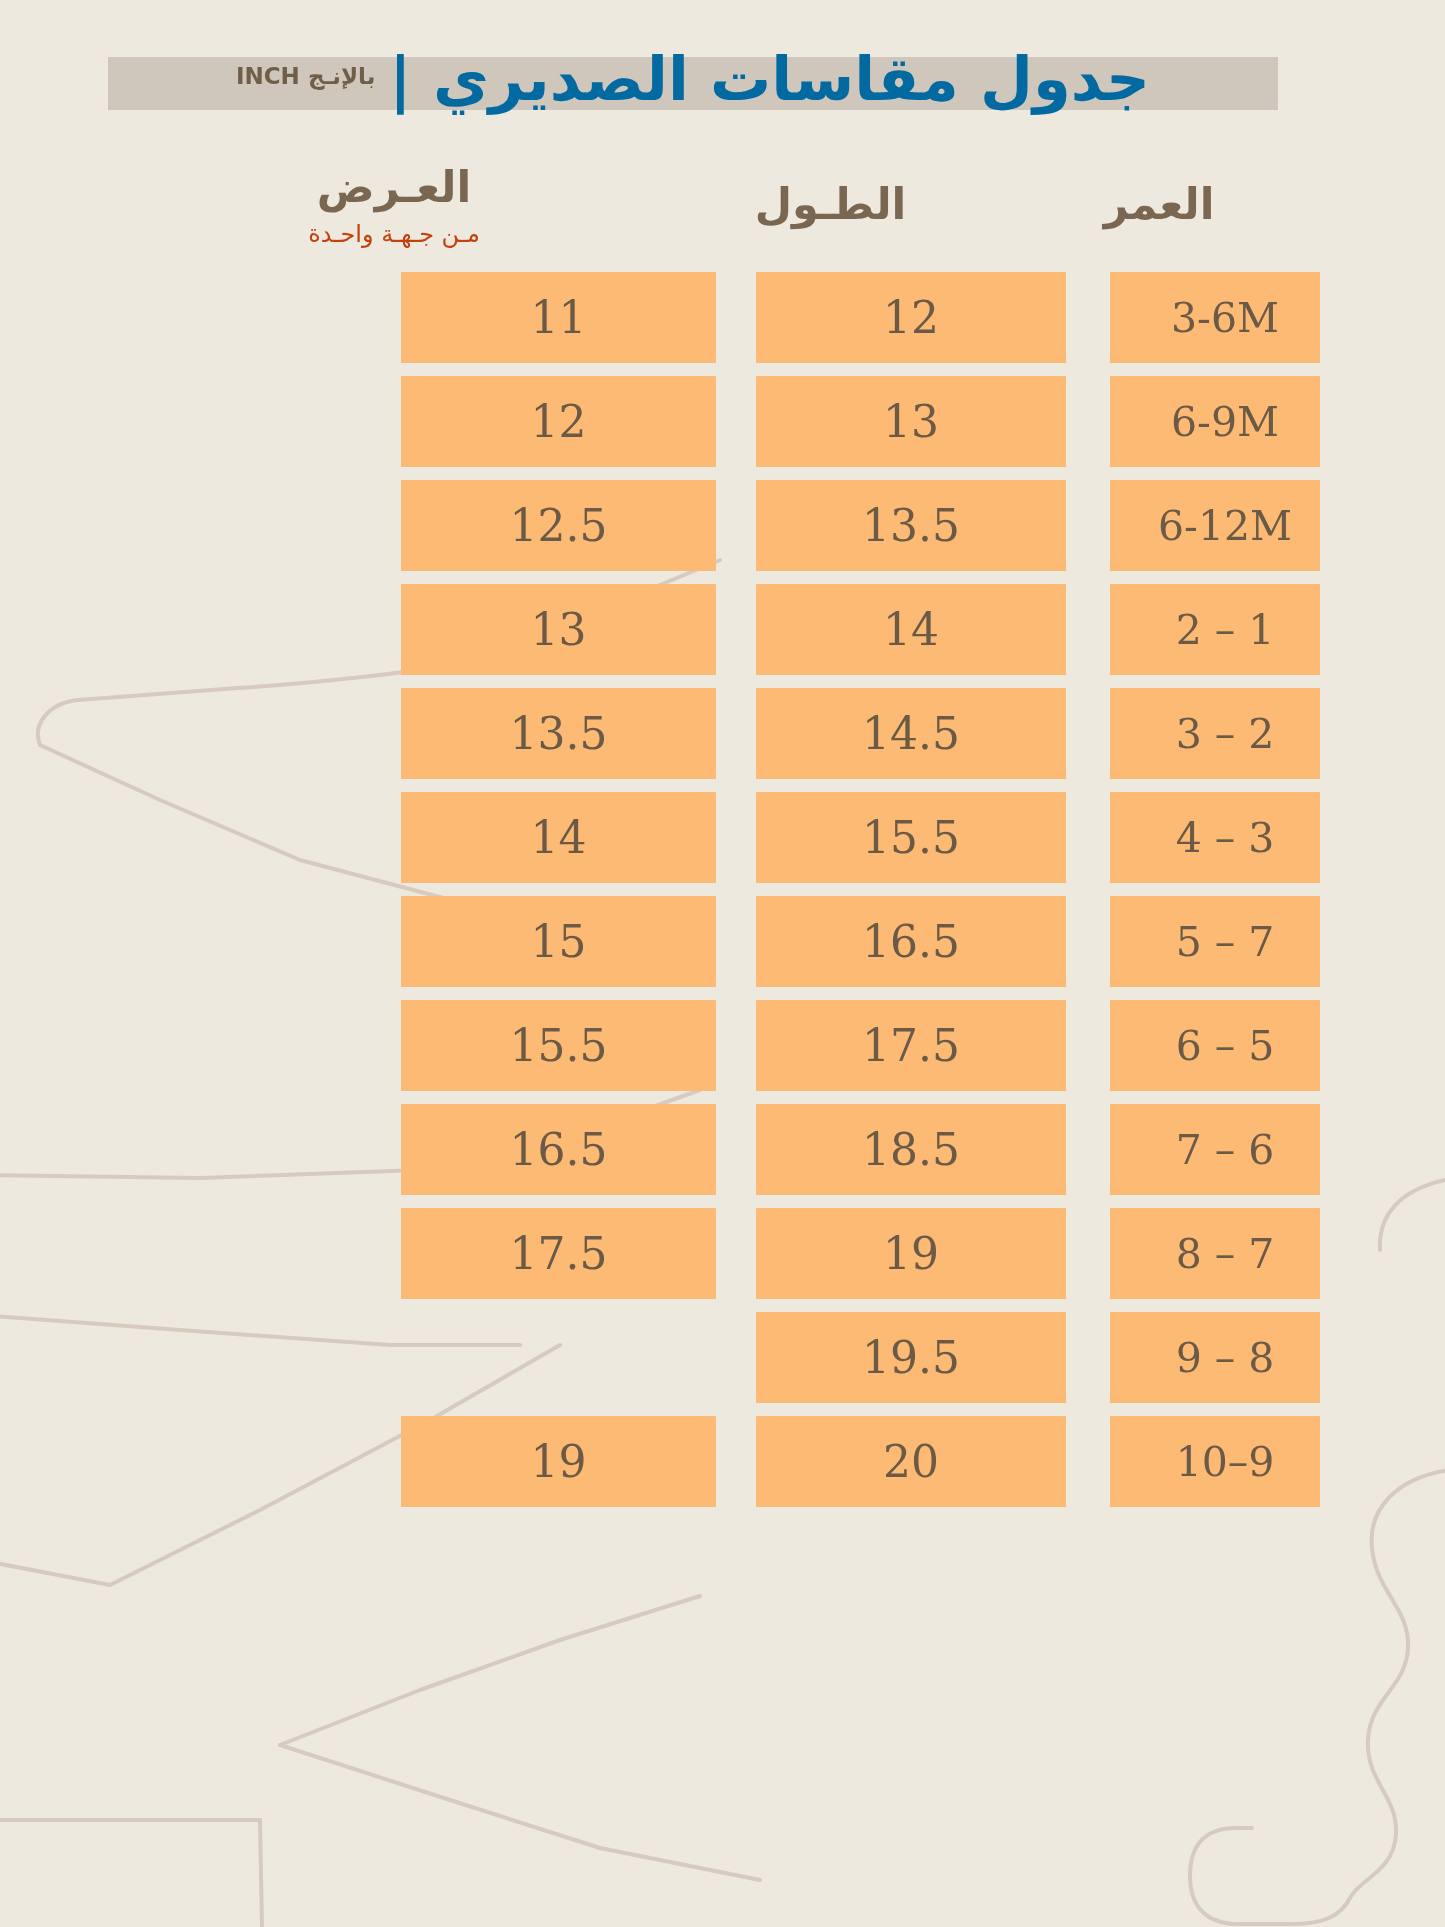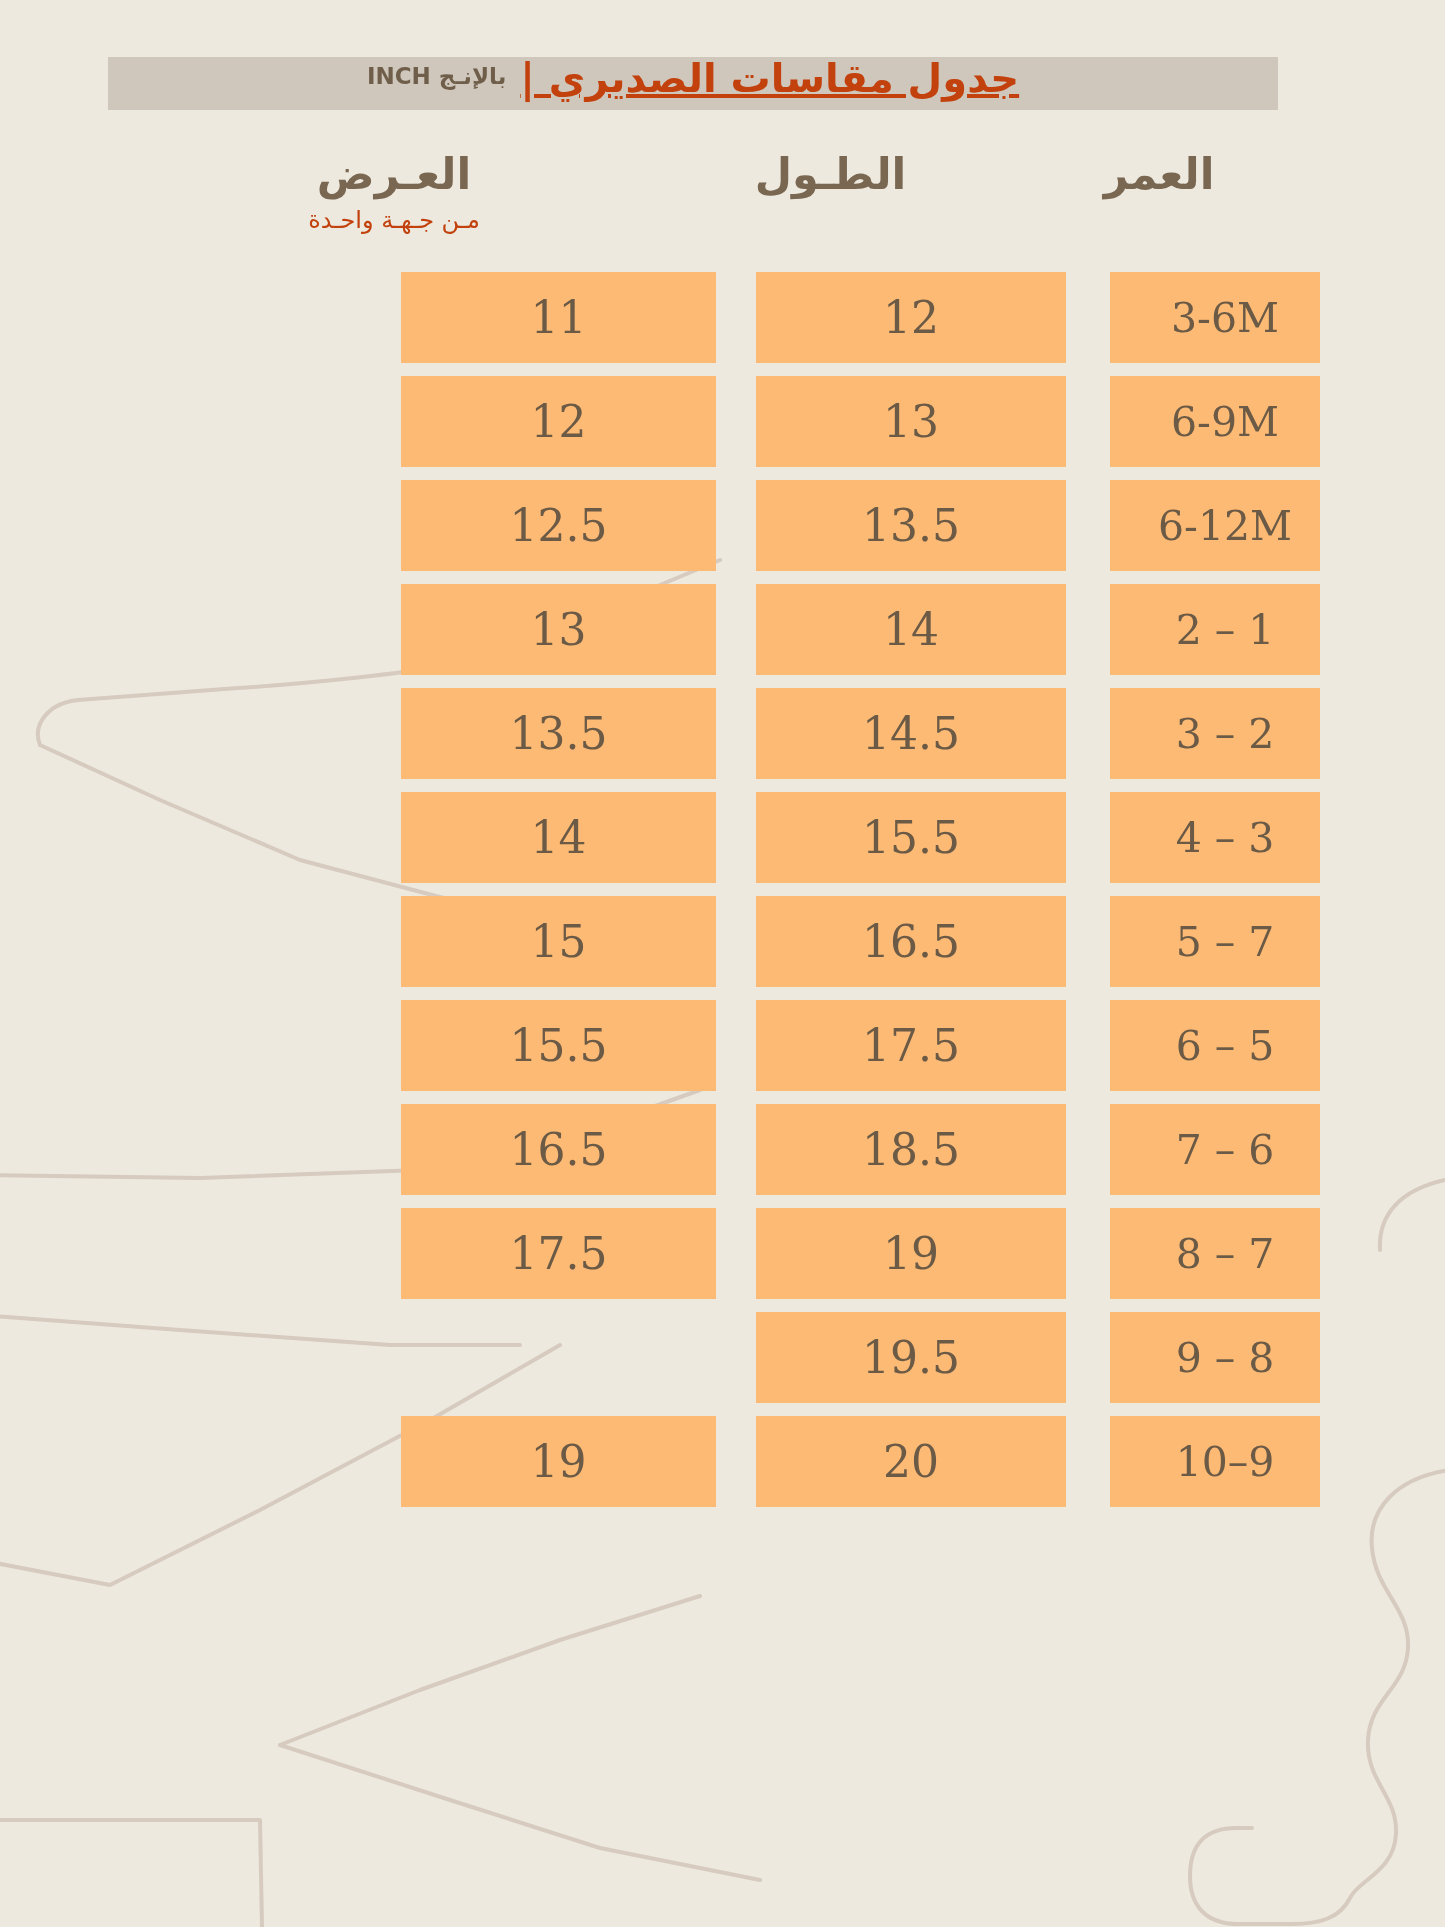--- a/index.html
+++ b/index.html
@@ -54,26 +54,25 @@
     flex-direction: row;
     align-items: center;
     justify-content: center;
     gap: 14px;
     z-index: 3;
     direction: rtl;
   }
   .title-main {
     font-family: "DejaVu Sans", "Liberation Sans", sans-serif;
     font-weight: 700;
-    font-size: 40px;
+    font-size: 61px;
     line-height: 1;
-    color: #c2410c;
+    color: #0369a1;
     letter-spacing: -1px;
     white-space: nowrap;
-    text-decoration: underline;
   }
   .title-sub {
     font-family: "DejaVu Sans", "Liberation Sans", sans-serif;
     font-weight: 700;
     font-size: 23px;
     color: #6F5E4A;
     white-space: nowrap;
     padding-bottom: 4px;
   }
 
@@ -87,21 +86,21 @@
     display: flex;
     flex-direction: row;
     direction: rtl;
     z-index: 3;
   }
   .hcol {
     flex: 0 0 auto;
     display: flex;
     flex-direction: column;
     align-items: center;
-    justify-content: flex-start;
+    justify-content: center;
   }
   .hcol.age   { width: 312px; }
   .hcol.len   { width: 345px; }
   .hcol.width { width: 528px; }
 
   .hlabel {
     font-family: "DejaVu Sans", "Liberation Sans", sans-serif;
     font-weight: 700;
     font-size: 43px;
     color: #7A6751;

